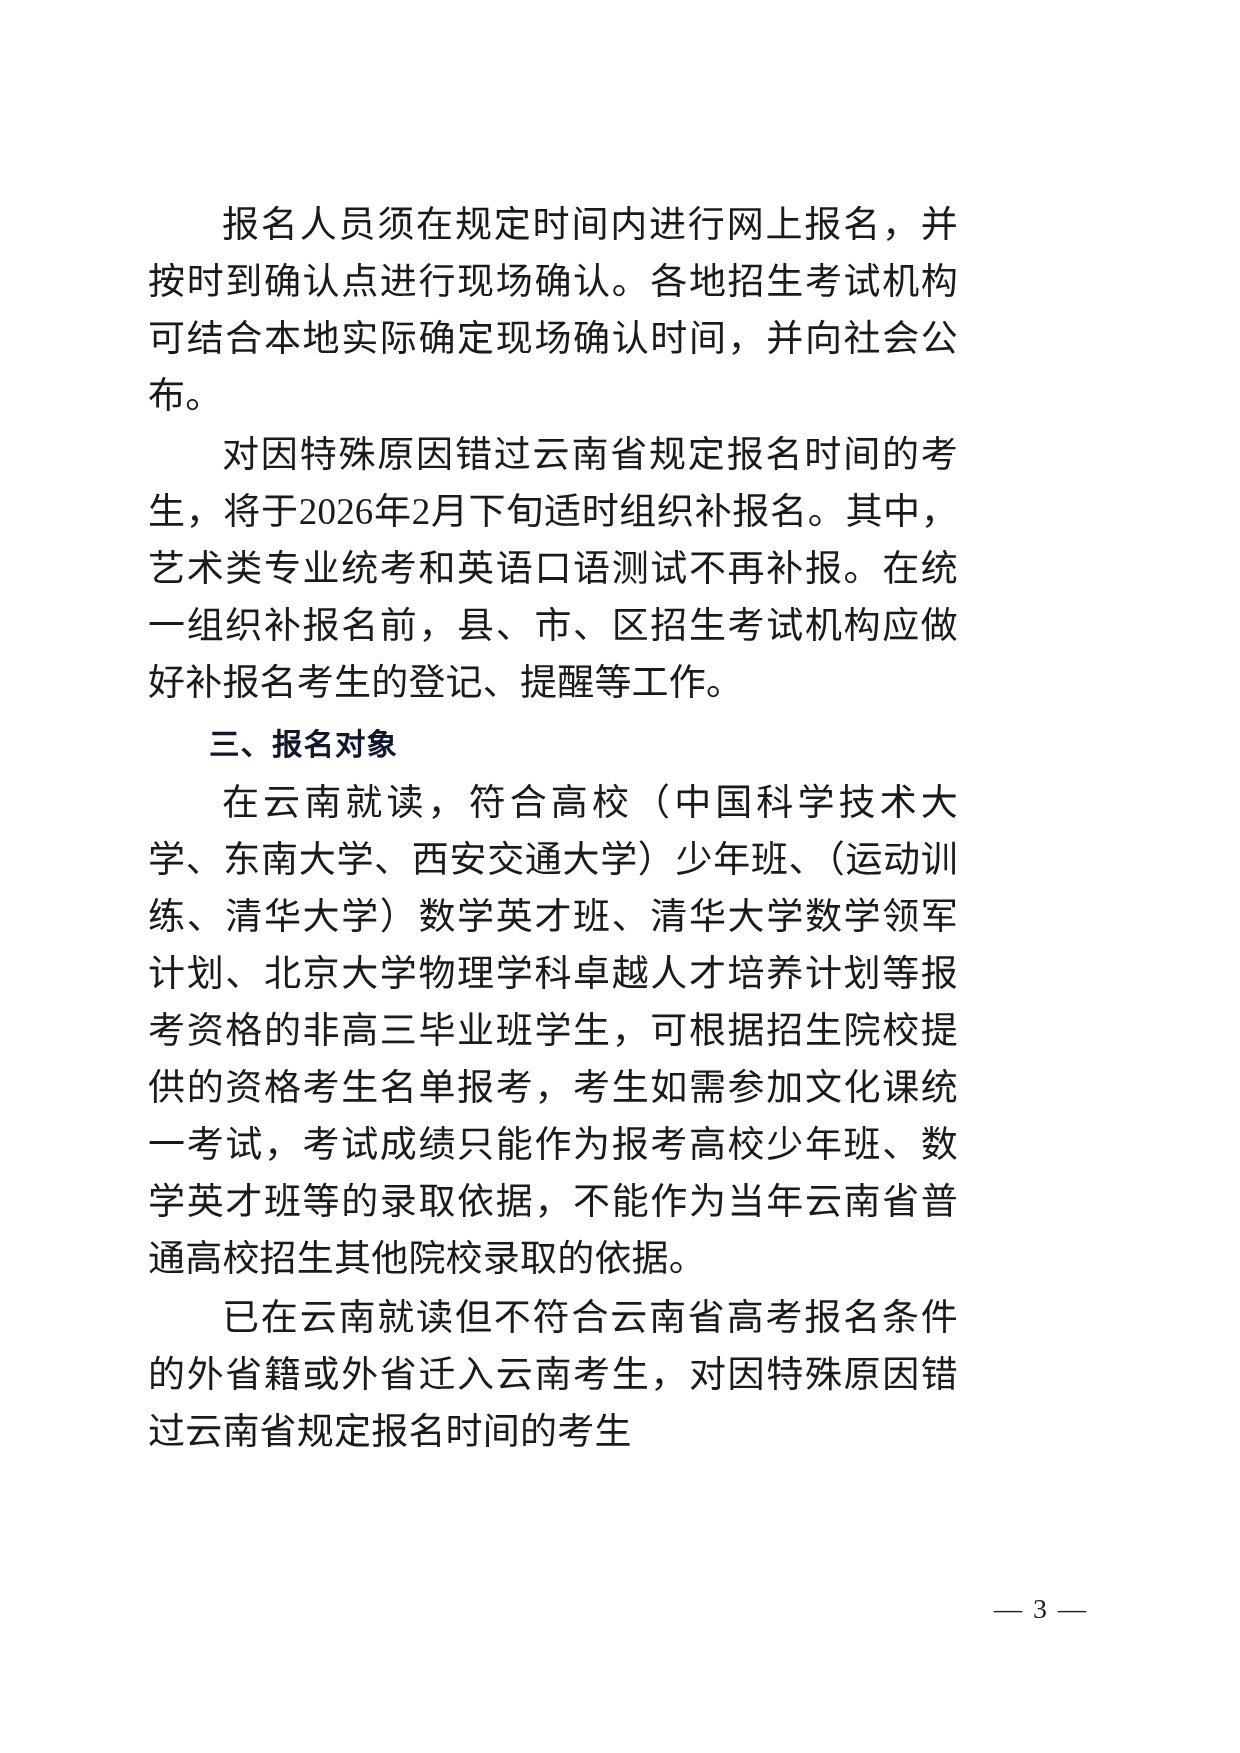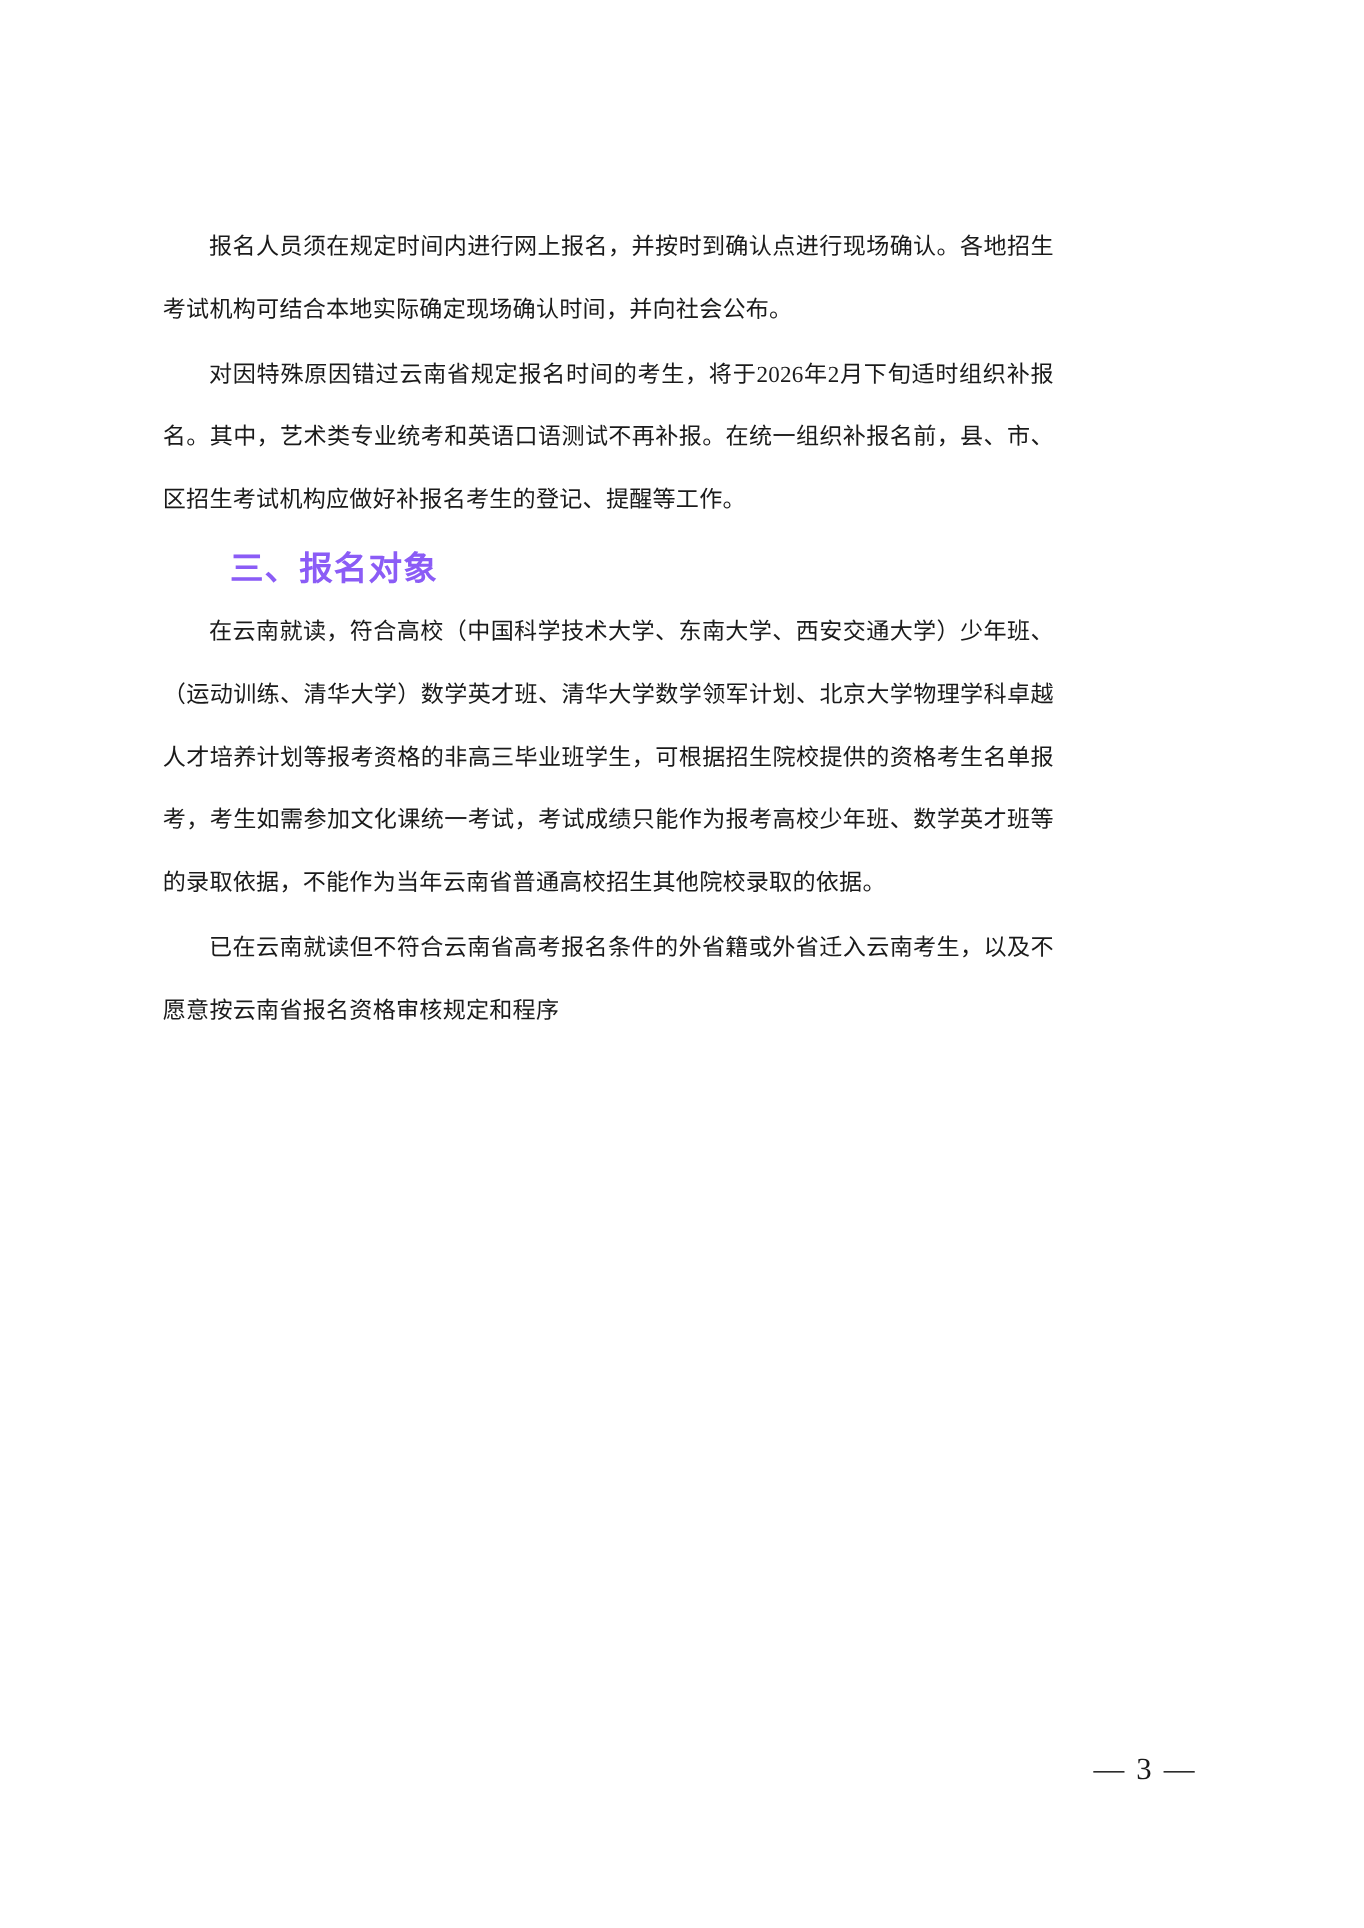--- a/index.html
+++ b/index.html
@@ -19,39 +19,39 @@
     overflow: hidden;
   }
   .content {
     position: absolute;
     left: 148px;
     top: 196px;
     width: 826px;
   }
   p.para {
     margin: 0 16px 2px 0;
-    font-size: 21px;
+    font-size: 37px;
     line-height: 57px;
     text-align: justify;
     text-justify: inter-ideograph;
     text-indent: 2em;
     letter-spacing: 0.2px;
     color: #1a1a1a;
     font-weight: 400;
   }
   p.para.tight {
     text-align: justify;
   }
   h2.heading {
     margin: 6px 0 0 0;
     font-size: 30.5px;
     line-height: 57px;
     text-indent: 2em;
     font-weight: 700;
-    color: #8b5cf6;
+    color: #0f172a;
     font-family: Liberation Serif, serif;
     letter-spacing: 1px;
   }
   .page-number {
     position: absolute;
     right: 152px;
     bottom: 128px;
     font-size: 28px;
     line-height: 32px;
     color: #1a1a1a;
@@ -68,19 +68,19 @@
 
     <p class="para">报名人员须在规定时间内进行网上报名，并按时到确认点进行现场确认。各地招生考试机构可结合本地实际确定现场确认时间，并向社会公布。</p>
 
     <p class="para">对因特殊原因错过云南省规定报名时间的考生，将于2026年2月下旬适时组织补报名。其中，艺术类专业统考和英语口语测试不再补报。在统一组织补报名前，县、市、区招生考试机构应做好补报名考生的登记、提醒等工作。</p>
 
     <h2 class="heading">三、报名对象</h2>
 
 
     <p class="para">在云南就读，符合高校（中国科学技术大学、东南大学、西安交通大学）少年班、（运动训练、清华大学）数学英才班、清华大学数学领军计划、北京大学物理学科卓越人才培养计划等报考资格的非高三毕业班学生，可根据招生院校提供的资格考生名单报考，考生如需参加文化课统一考试，考试成绩只能作为报考高校少年班、数学英才班等的录取依据，不能作为当年云南省普通高校招生其他院校录取的依据。</p>
 
-    <p class="para tight">已在云南就读但不符合云南省高考报名条件的外省籍或外省迁入云南考生，以及不愿意按云南省报名资格审核规定和程序</p>
+    <p class="para tight">已在云南就读但不符合云南省高考报名条件的外省籍或外省迁入云南考生，对因特殊原因错过云南省规定报名时间的考生</p>
 
   </div>
 
   <div class="page-number">— 3 —</div>
 
 </div>
 
 </body></html>

